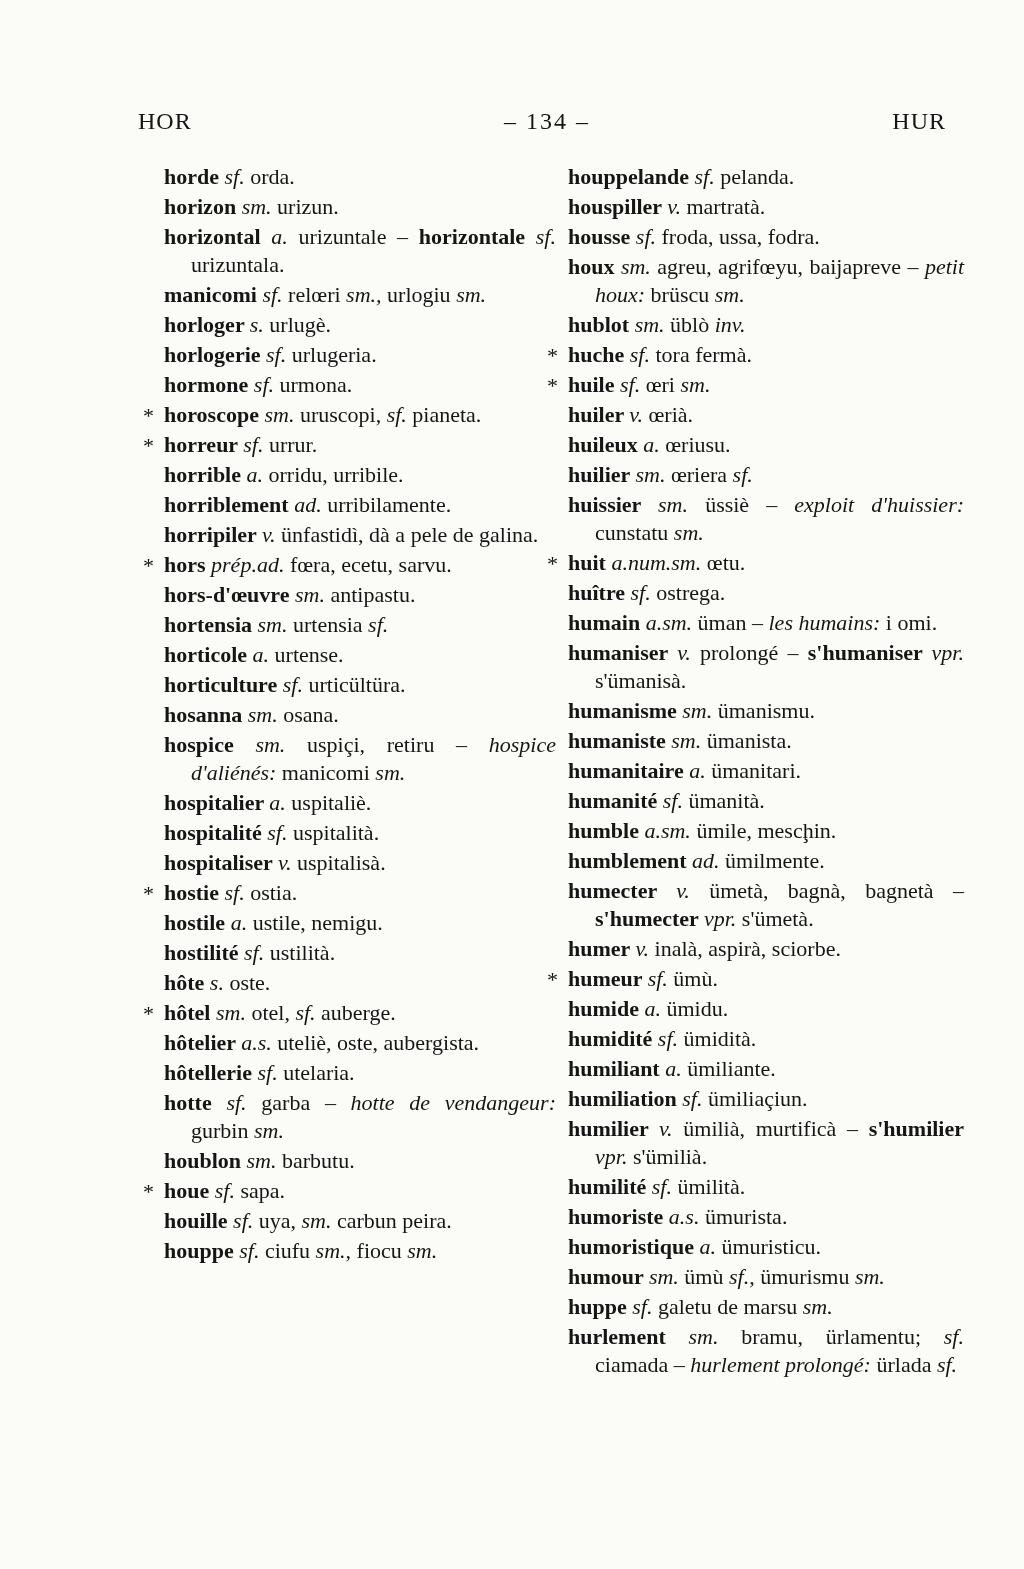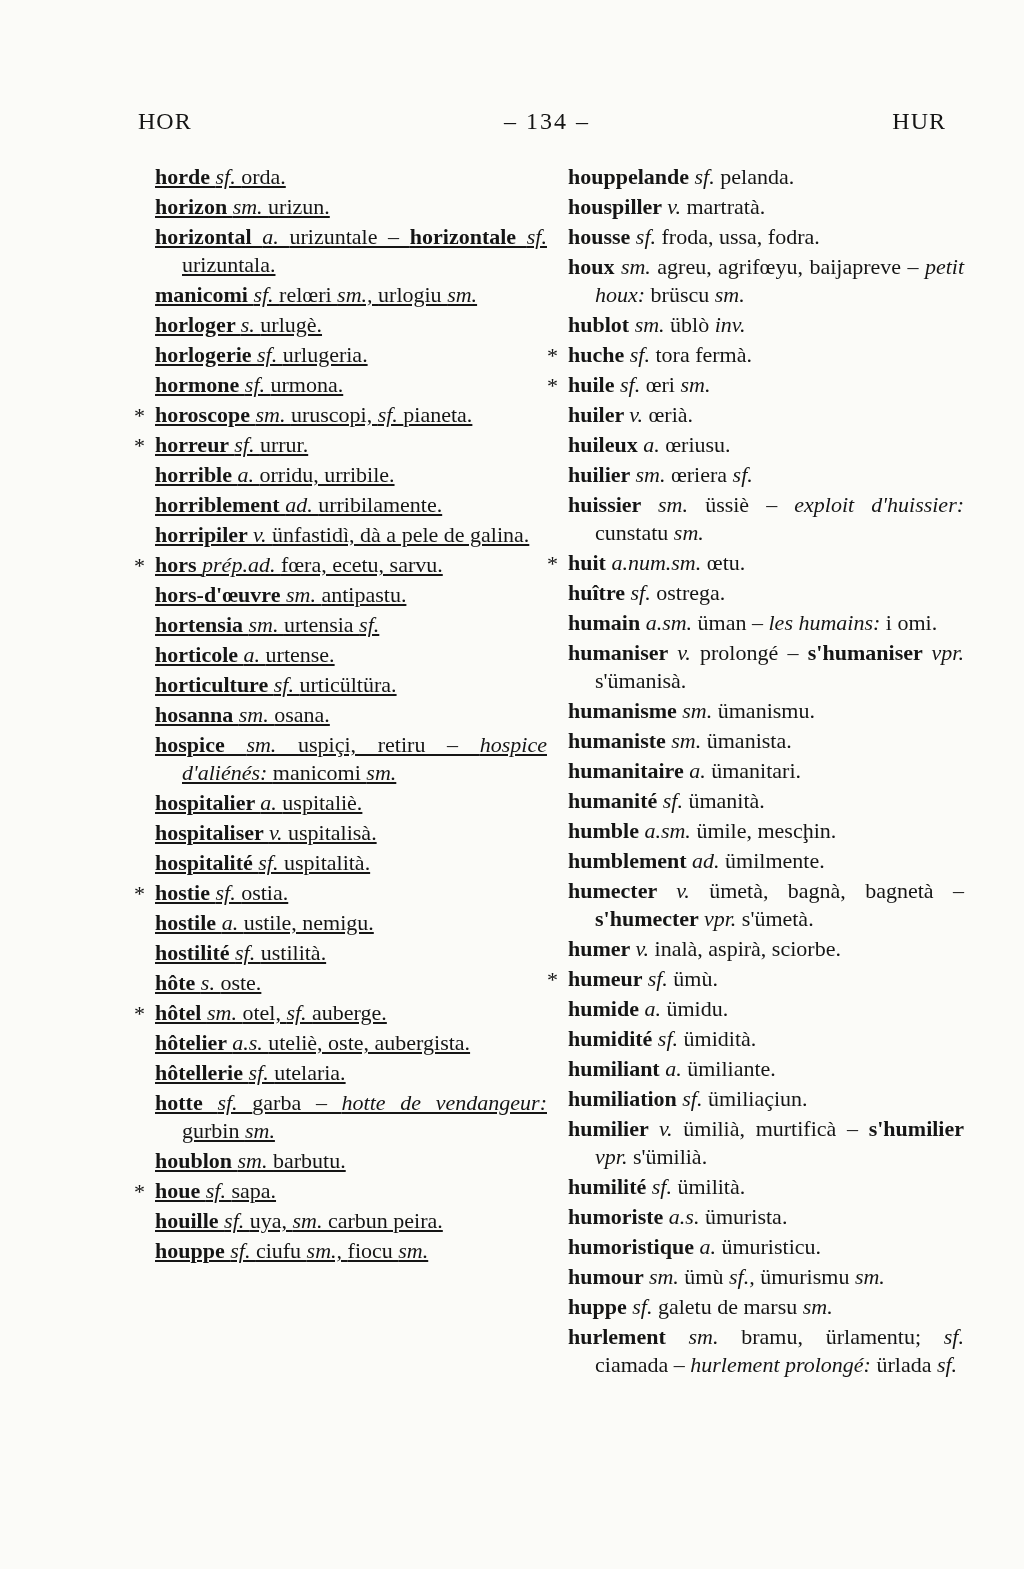--- a/index.html
+++ b/index.html
@@ -27,21 +27,21 @@
     letter-spacing: 1px;
   }
   .page-header .hdr-left  { position: absolute; left: 0; top: 0; }
   .page-header .hdr-center{ position: absolute; left: 342px; top: 0; letter-spacing: 2px; margin-left: 24px; }
   .page-header .hdr-right { position: absolute; right: 4px; top: 0; }
 
   .column {
     position: absolute;
     top: 163px;
   }
-  .column.left  { left: 155px; width: 392px; text-decoration: underline; }
+  .column.left  { left: 164px; width: 392px; }
   .column.right { left: 568px; width: 396px; }
 
   p.entry {
     position: relative;
     margin: 0 0 2px 0;
     font-size: 22px;
     line-height: 28px;
     text-align: justify;
     padding-left: 27px;
     text-indent: -27px;
@@ -80,22 +80,22 @@
       <p class="entry"><span class="b">horriblement </span><span class="i">ad. </span><span class="n">urribilamente.</span></p>
       <p class="entry"><span class="b">horripiler </span><span class="i">v. </span><span class="n">ünfastidì, dà a pele de galina.</span></p>
       <p class="entry"><span class="star">*</span><span class="b">hors </span><span class="i">prép.ad. </span><span class="n">fœra, ecetu, sarvu.</span></p>
       <p class="entry"><span class="b">hors-d'œuvre </span><span class="i">sm. </span><span class="n">antipastu.</span></p>
       <p class="entry"><span class="b">hortensia </span><span class="i">sm. </span><span class="n">urtensia </span><span class="i">sf.</span></p>
       <p class="entry"><span class="b">horticole </span><span class="i">a. </span><span class="n">urtense.</span></p>
       <p class="entry"><span class="b">horticulture </span><span class="i">sf. </span><span class="n">urticültüra.</span></p>
       <p class="entry"><span class="b">hosanna </span><span class="i">sm. </span><span class="n">osana.</span></p>
       <p class="entry"><span class="b">hospice </span><span class="i">sm. </span><span class="n">uspiçi, retiru – </span><span class="i">hospice d'aliénés: </span><span class="n">manicomi </span><span class="i">sm.</span></p>
       <p class="entry"><span class="b">hospitalier </span><span class="i">a. </span><span class="n">uspitaliè.</span></p>
+      <p class="entry"><span class="b">hospitalité </span><span class="i">sf. </span><span class="n">uspitalità.</span></p>
       <p class="entry"><span class="b">hospitaliser </span><span class="i">v. </span><span class="n">uspitalisà.</span></p>
-      <p class="entry"><span class="b">hospitalité </span><span class="i">sf. </span><span class="n">uspitalità.</span></p>
       <p class="entry"><span class="star">*</span><span class="b">hostie </span><span class="i">sf. </span><span class="n">ostia.</span></p>
       <p class="entry"><span class="b">hostile </span><span class="i">a. </span><span class="n">ustile, nemigu.</span></p>
       <p class="entry"><span class="b">hostilité </span><span class="i">sf. </span><span class="n">ustilità.</span></p>
       <p class="entry"><span class="b">hôte </span><span class="i">s. </span><span class="n">oste.</span></p>
       <p class="entry"><span class="star">*</span><span class="b">hôtel </span><span class="i">sm. </span><span class="n">otel, </span><span class="i">sf. </span><span class="n">auberge.</span></p>
       <p class="entry"><span class="b">hôtelier </span><span class="i">a.s. </span><span class="n">uteliè, oste, aubergista.</span></p>
       <p class="entry"><span class="b">hôtellerie </span><span class="i">sf. </span><span class="n">utelaria.</span></p>
       <p class="entry"><span class="b">hotte </span><span class="i">sf. </span><span class="n">garba – </span><span class="i">hotte de vendangeur: </span><span class="n">gurbin </span><span class="i">sm.</span></p>
       <p class="entry"><span class="b">houblon </span><span class="i">sm. </span><span class="n">barbutu.</span></p>
       <p class="entry"><span class="star">*</span><span class="b">houe </span><span class="i">sf. </span><span class="n">sapa.</span></p>

